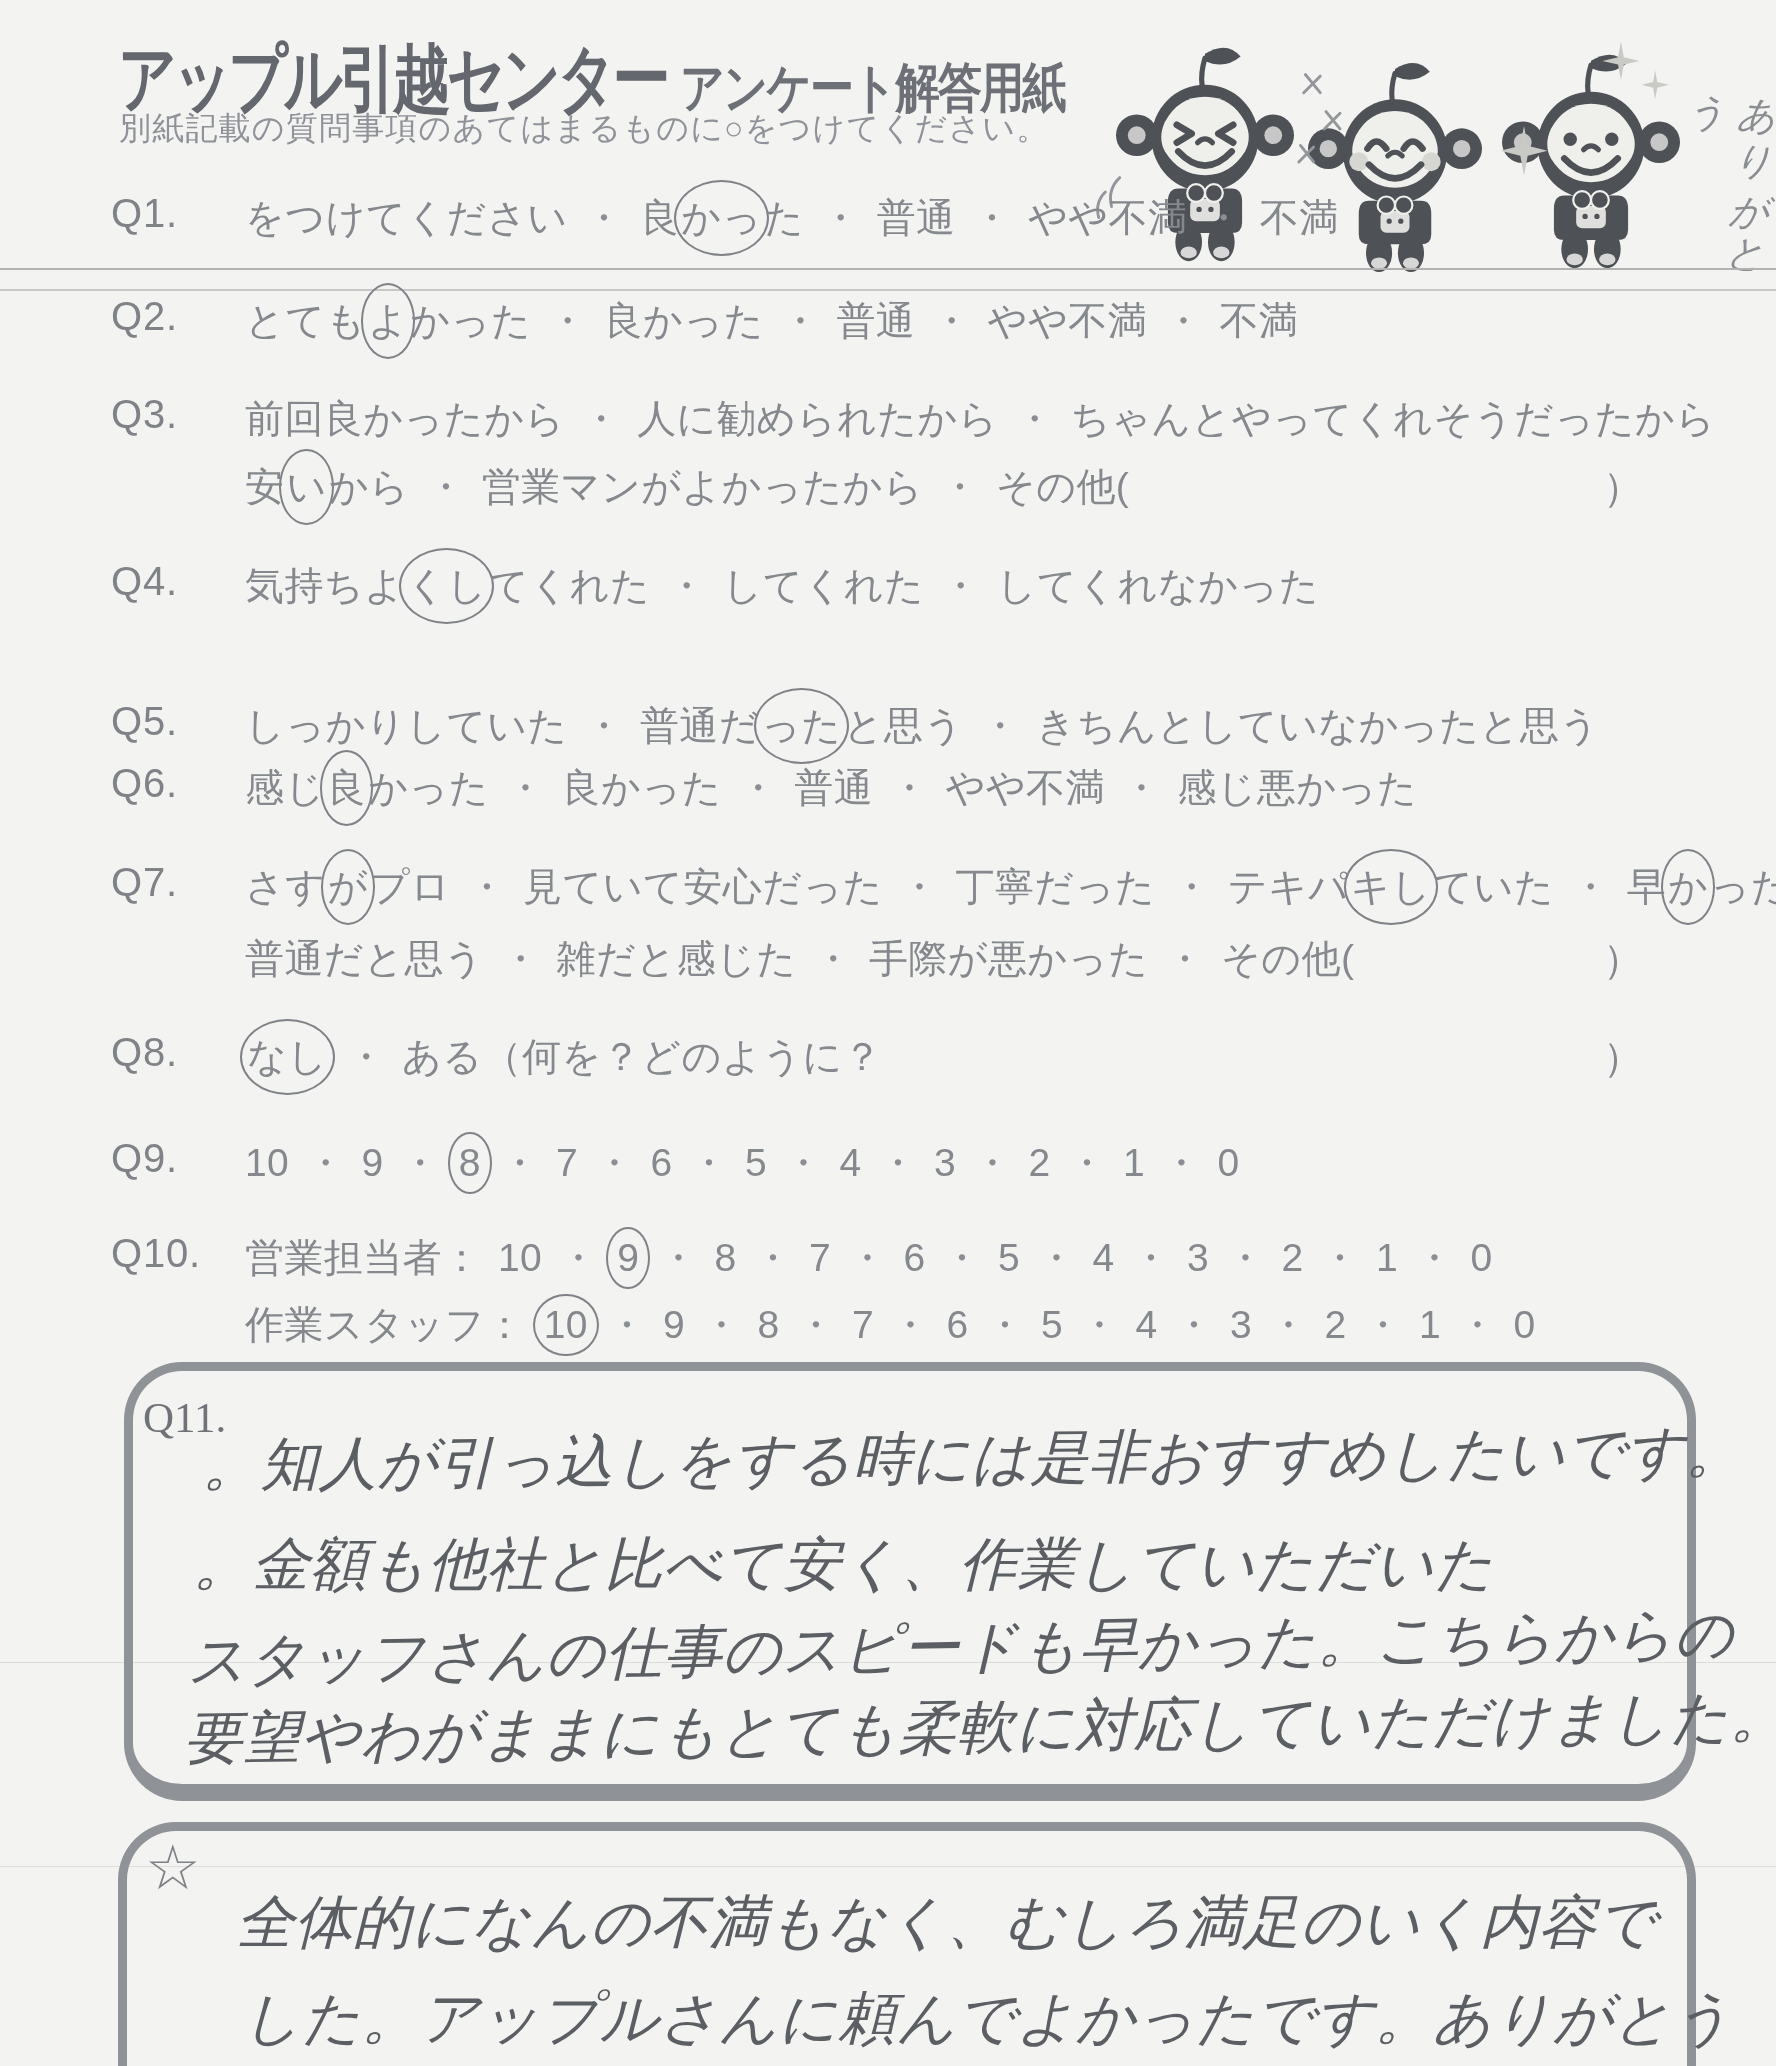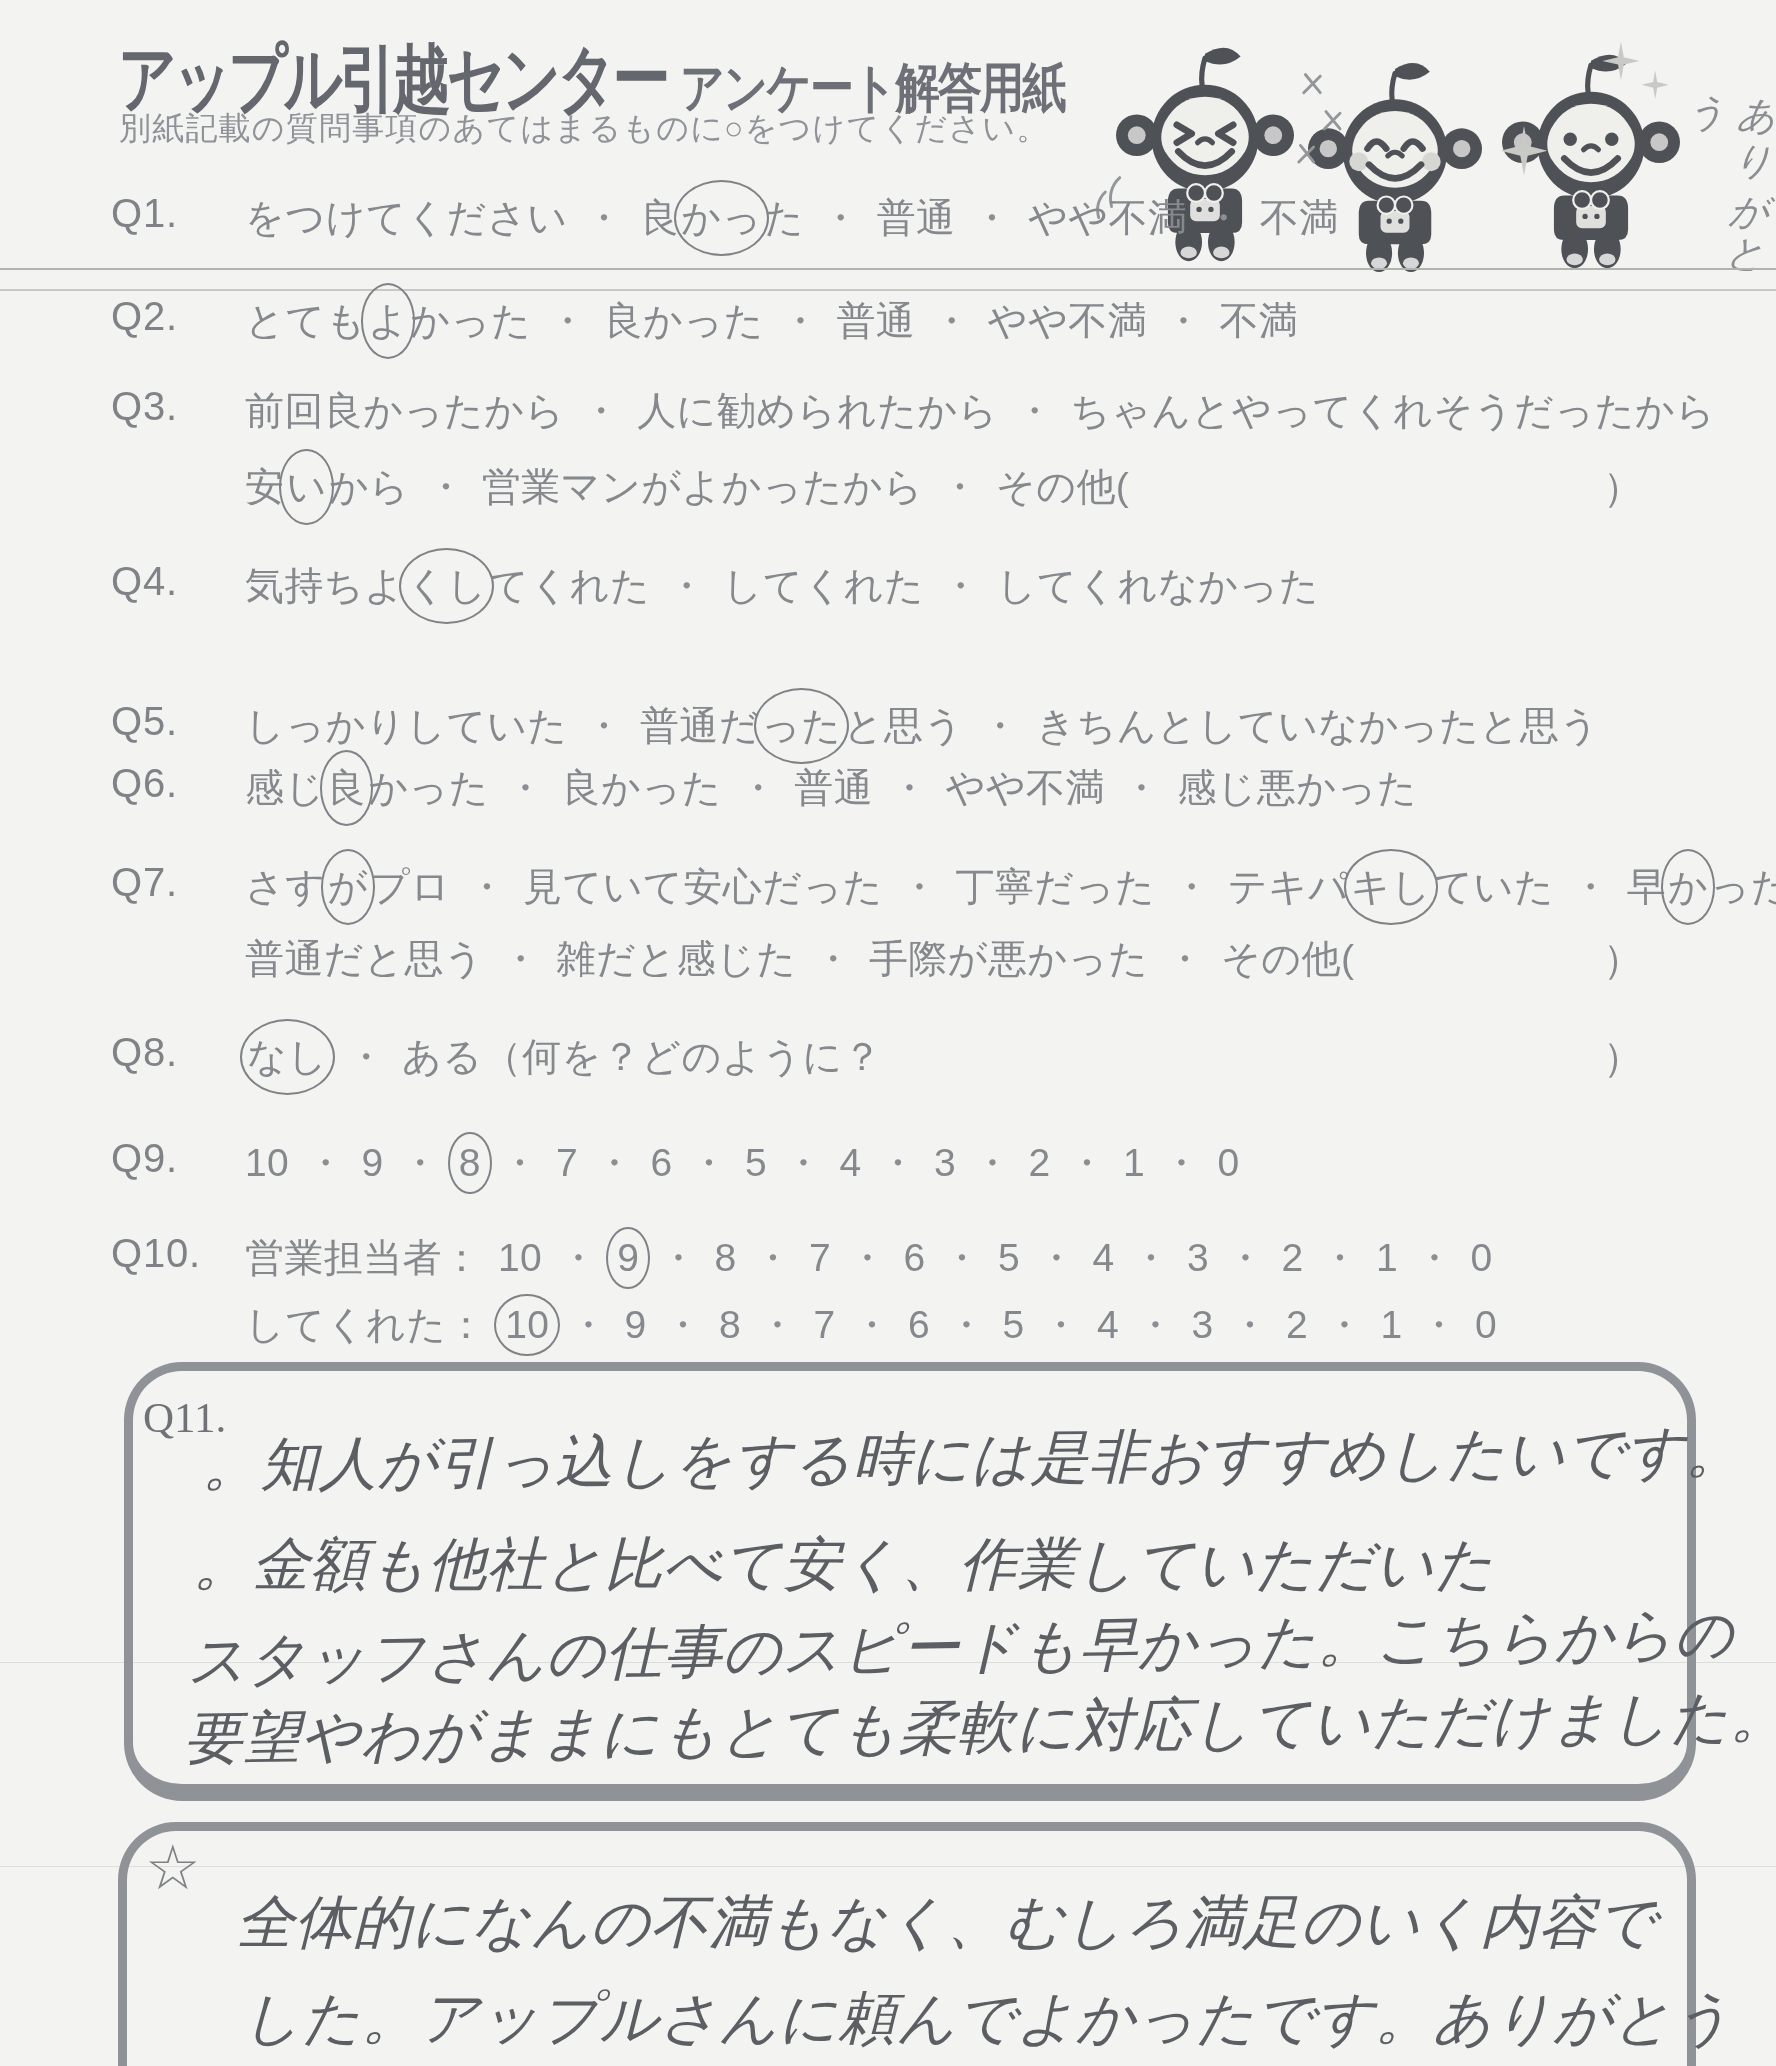--- a/index.html
+++ b/index.html
@@ -30,21 +30,21 @@
   .qlabel{position:absolute;left:111px;font-size:40px;color:#7f8287;letter-spacing:0.8px;white-space:nowrap;}
   .oline{position:absolute;left:245px;display:flex;gap:16.5px;align-items:center;
          font-size:39px;color:#85888d;white-space:nowrap;letter-spacing:0.4px;}
   .sep{color:#8b8e93;}
   .closep{position:absolute;left:1603px;font-size:40px;color:#85888d;}
   .circled{display:inline-block;border:2.9px solid #7f8287;border-radius:50%;
            padding:9px 5px;margin:-12px -5px;}
   .numeric .circled{padding:7.4px 9px;margin:-10.3px -8.3px;}
   #q-0-0,#ql-0{top:191px;}
   #q-1-0,#ql-1{top:294px;}
-  #q-2-0,#ql-2{top:384px;}
+  #q-2-0,#ql-2{top:392px;}
   #q-2-1,#cp-2-1{top:460px;}
   #q-3-0,#ql-3{top:559px;}
   #q-4-0,#ql-4{top:699px;}
   #q-5-0,#ql-5{top:761px;}
   #q-6-0,#ql-6{top:860px;}
   #q-6-1,#cp-6-1{top:932px;}
   #q-7-0,#ql-7,#cp-7-0{top:1030px;}
   #q-8-0,#ql-8{top:1136px;}
   #q-9-0,#ql-9{top:1231px;}
   #q-9-1{top:1298px;}
@@ -305,21 +305,21 @@
       <span class="sep">・</span>
       <span class="opt">3</span>
       <span class="sep">・</span>
       <span class="opt">2</span>
       <span class="sep">・</span>
       <span class="opt">1</span>
       <span class="sep">・</span>
       <span class="opt">0</span>
     </div>
     <div class="oline numeric" id="q-9-1">
-      <span>してくれた：</span>
+      <span>作業スタッフ：</span>
       <span class="opt"><span class="circled">10</span></span>
       <span class="sep">・</span>
       <span class="opt">9</span>
       <span class="sep">・</span>
       <span class="opt">8</span>
       <span class="sep">・</span>
       <span class="opt">7</span>
       <span class="sep">・</span>
       <span class="opt">6</span>
       <span class="sep">・</span>

